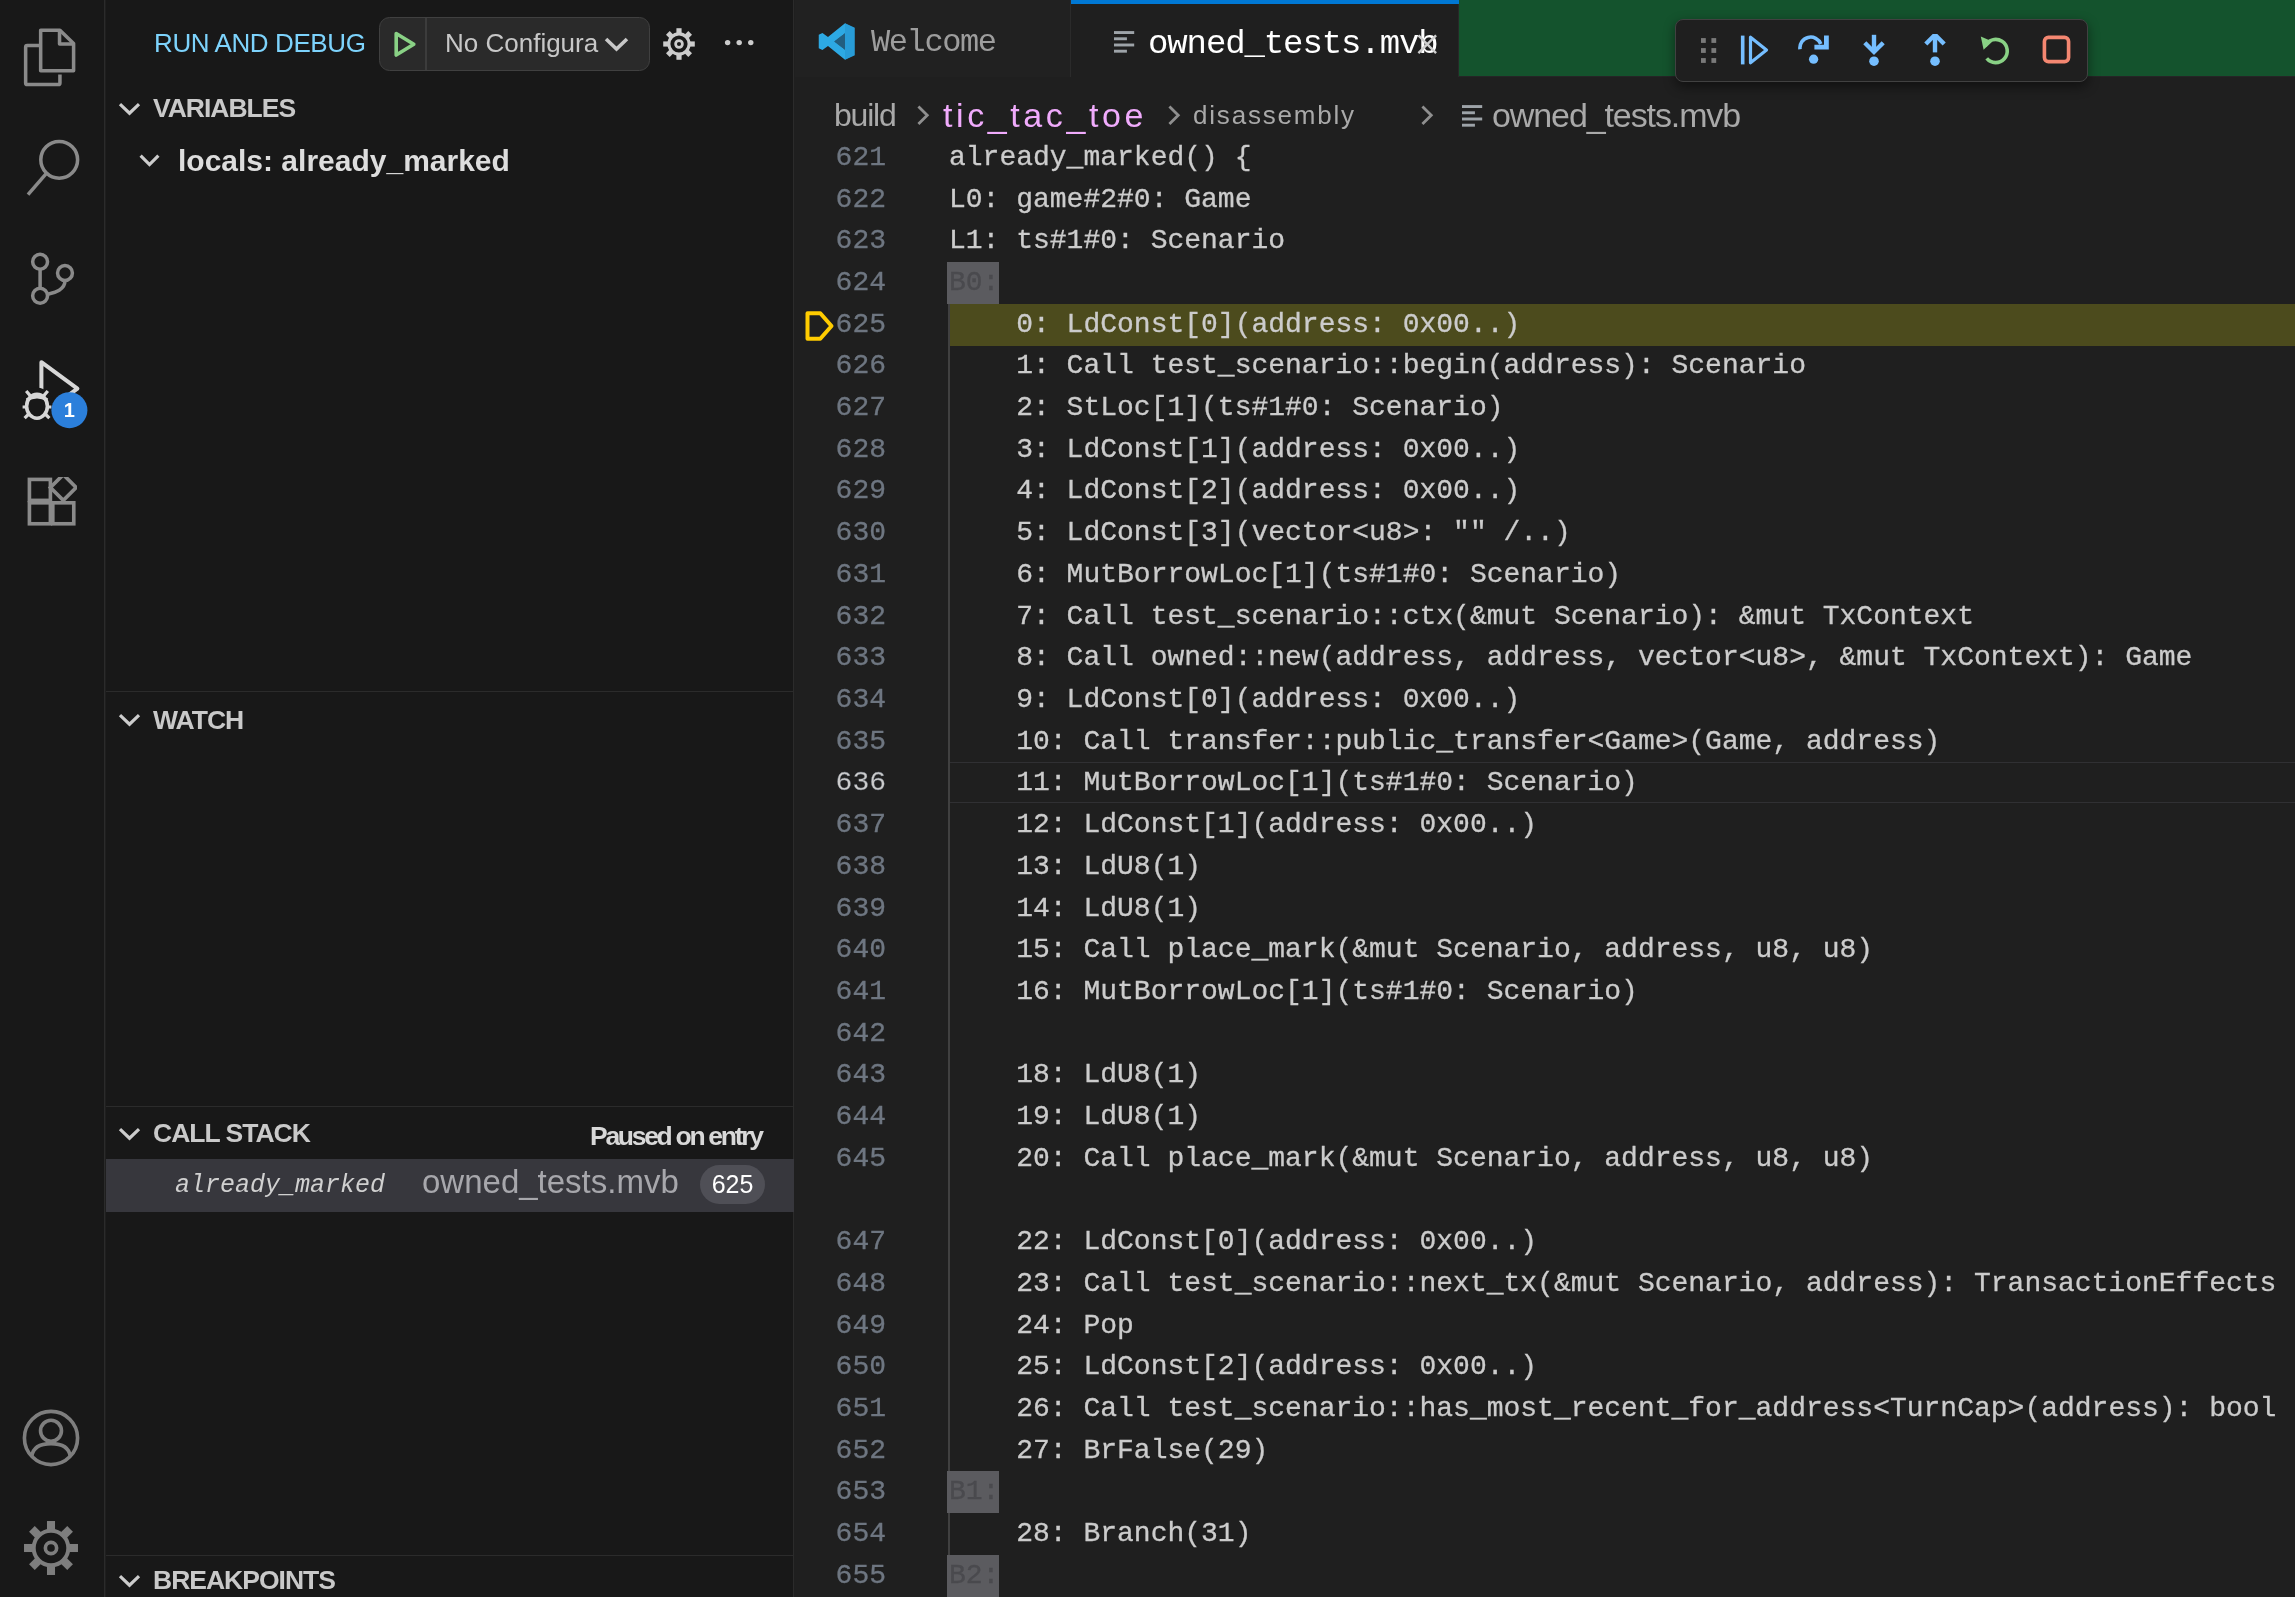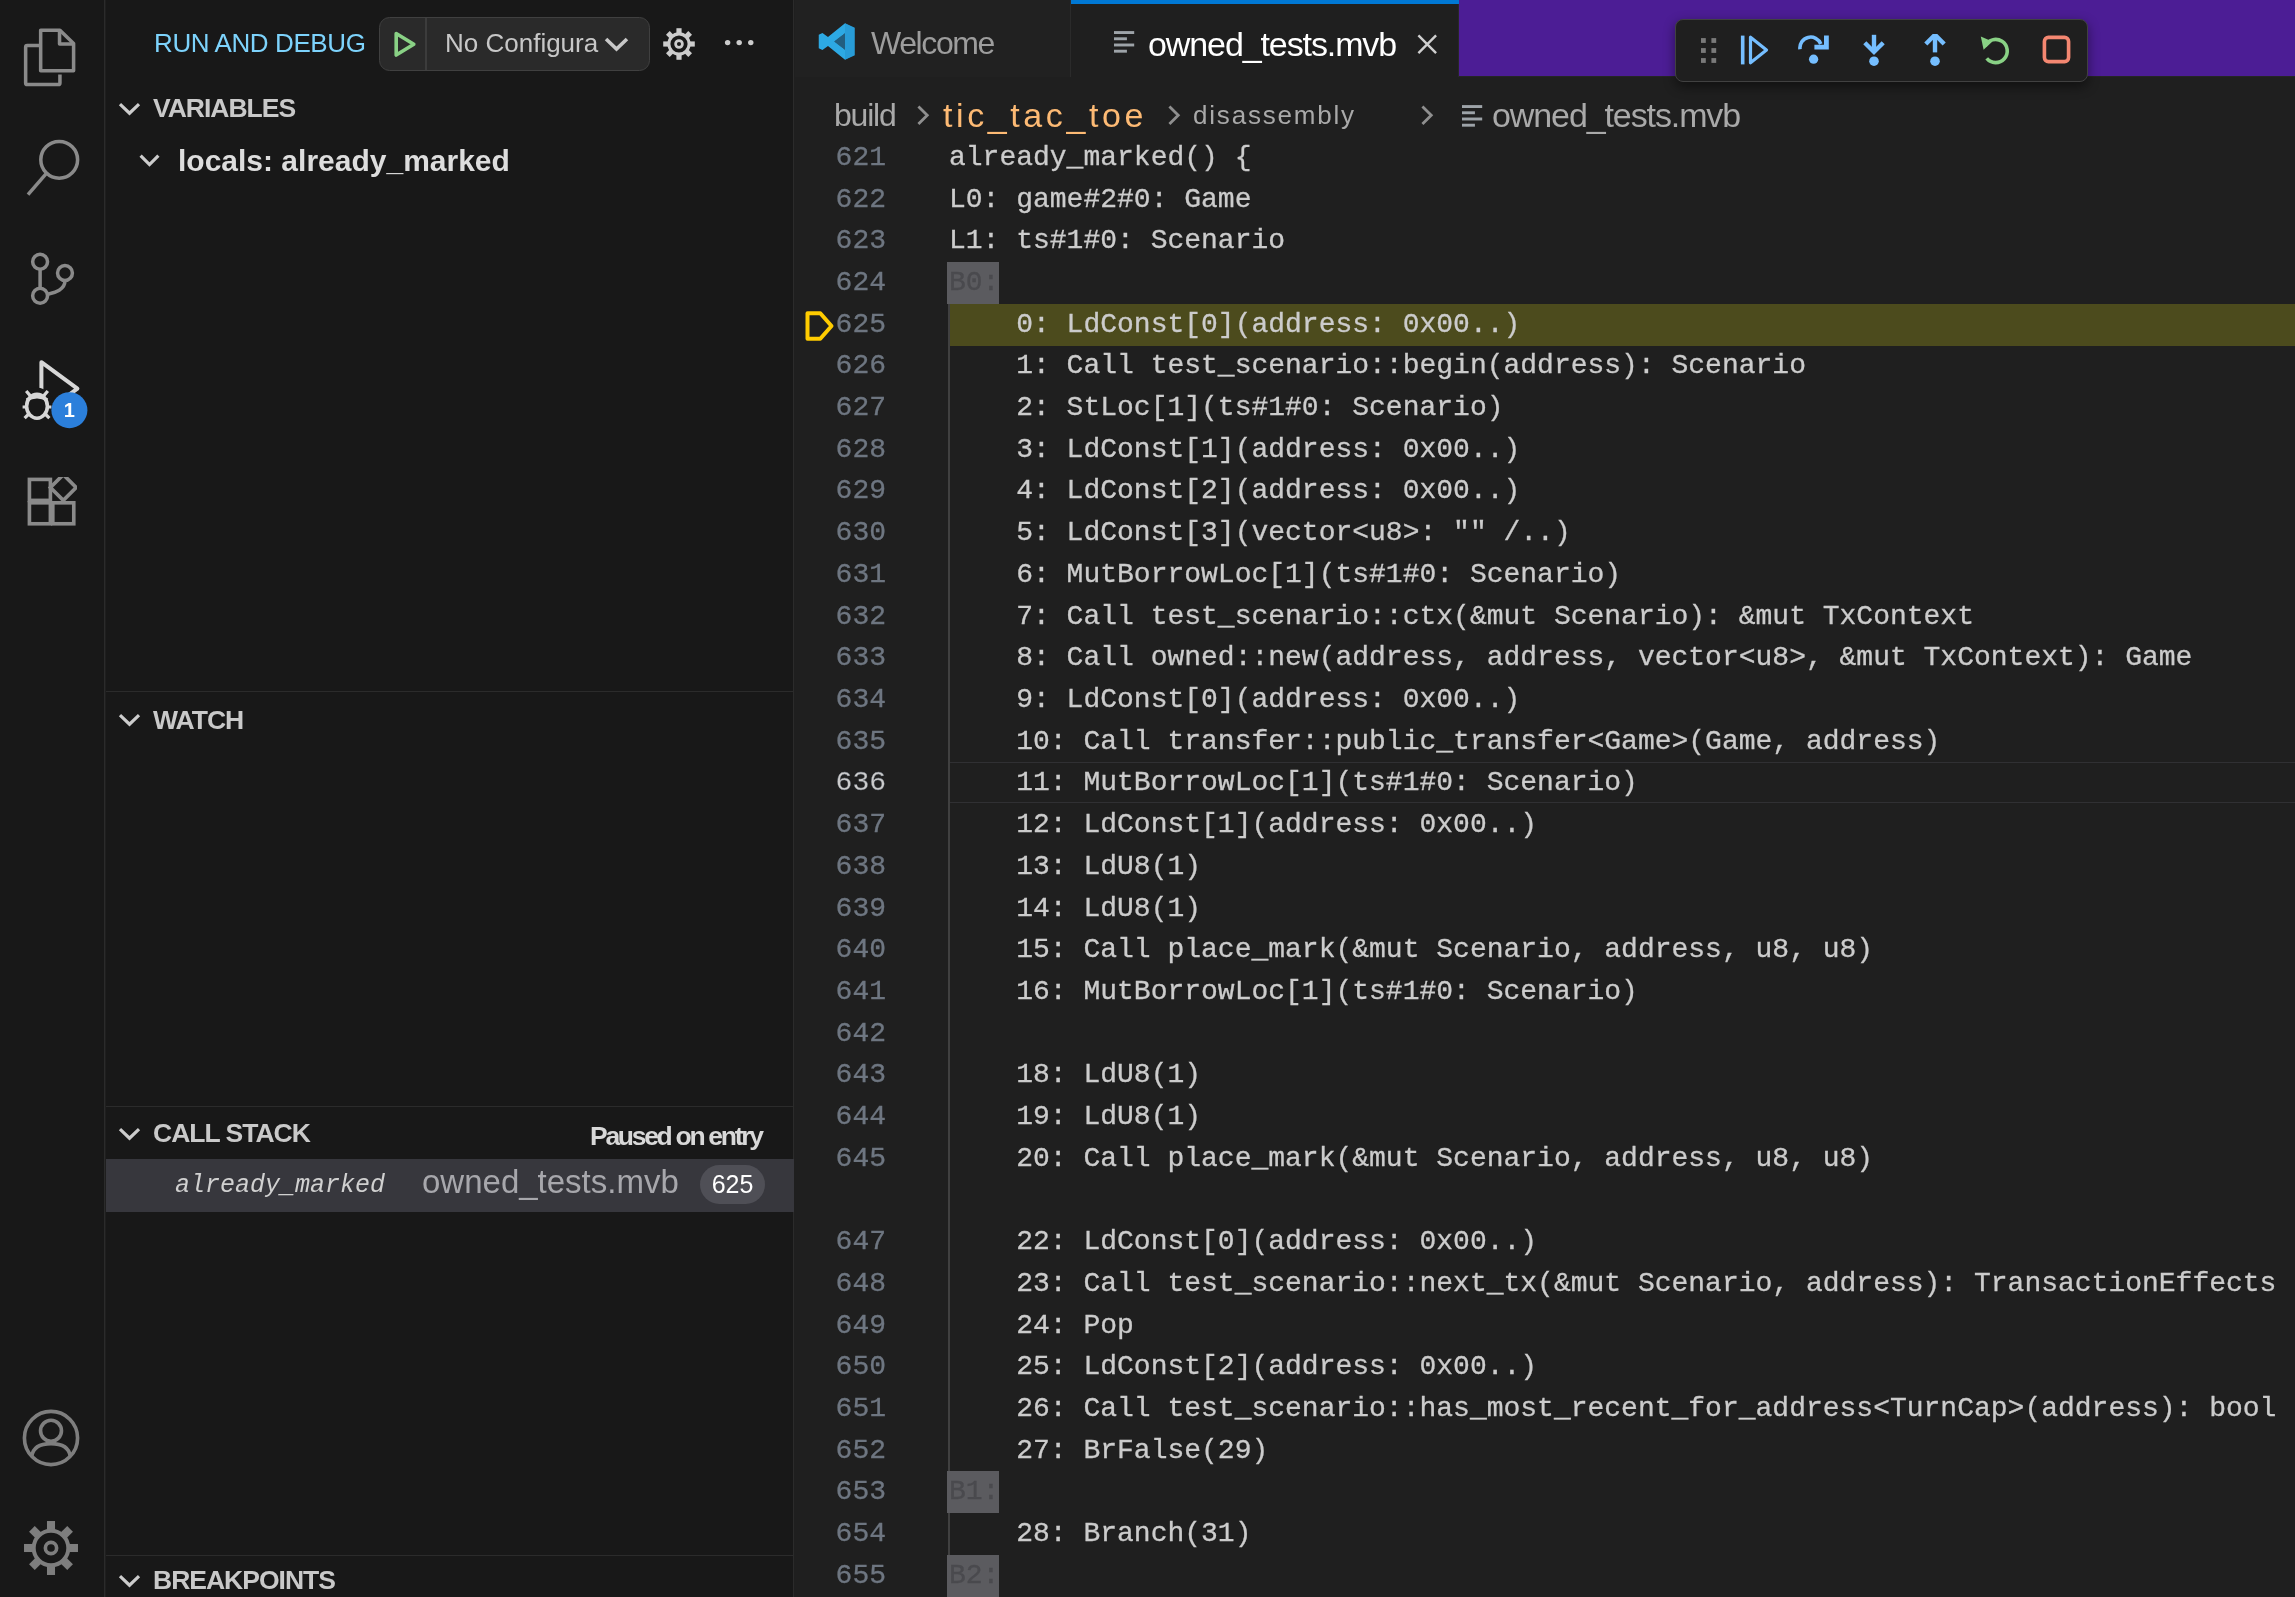--- a/index.html
+++ b/index.html
@@ -13,21 +13,21 @@
   #activitybar { position:absolute; left:0; top:0; width:105px; height:1597px; background:#181818; border-right:1.6px solid #2b2b2b; }
 
   
   #sidebar { position:absolute; left:106px; top:0; width:688px; height:1597px; background:#181818; border-right:1.6px solid #2b2b2b; }
   .sec-border { position:absolute; left:0; width:688px; height:0; border-top:1.6px solid #2b2b2b; }
   .sec-title { position:absolute; font-size:26.5px; font-weight:bold; letter-spacing:-1px; color:#c9c9c9; }
   .chev { position:absolute; }
 
   
   #editor { position:absolute; left:795px; top:0; width:1501px; height:1597px; background:#1f1f1f; }
-  #tabbar { position:absolute; left:0; top:0; width:1501px; height:77px; background:#4c1d95; border-bottom:1.6px solid #252526; }
+  #tabbar { position:absolute; left:0; top:0; width:1501px; height:77px; background:#14532d; border-bottom:1.6px solid #252526;font-family:Liberation Mono, monospace; }
   .tab { position:absolute; top:0; height:77px; }
 
   
   #code { position:absolute; left:0; top:137px; width:1501px; height:1461px; }
   .cl { position:absolute; left:0; width:1501px; height:42px; }
   .ln { position:absolute; left:0; top:0; width:91px; text-align:right; font-family:"Liberation Mono", monospace; font-size:28px; line-height:42px; color:#6e7681; -webkit-text-stroke:0.3px #6e7681; }
   .ct { position:absolute; left:154px; top:0; font-family:"Liberation Mono", monospace; font-size:28px; line-height:42px; color:#cccccc; white-space:pre; -webkit-text-stroke:0.3px #cccccc; }
   .blabel { color:#4a4a4e; -webkit-text-stroke:0.3px #4a4a4e; }
   .lncur { color:#cccccc; }
 
@@ -240,21 +240,21 @@
 
     <svg class="abs" style="left:1247px; top:35px;" width="29" height="29" viewBox="0 0 36 36" fill="none">
       <rect x="3" y="3" width="30" height="30" rx="5" stroke="#f48771" stroke-width="4.5"></rect>
     </svg>
   </div>
 
   <div class="abs" style="left:39px; top:99px; height:32px; line-height:32px; font-size:32px; letter-spacing:-1.2px; color:#a9a9a9;">build</div>
   <svg class="abs" style="left:121px; top:104px;" width="13.7" height="22.5" viewBox="0 0 17 28" fill="none">
       <path d="M3 3 L14 14 L3 25" stroke="#8f8f8f" stroke-width="3.5"></path>
     </svg>
-  <div class="abs" style="left:148px; top:99px; height:32px; line-height:32px; font-size:34px; letter-spacing:3.6px; color:#fdba74;">tic_tac_toe</div>
+  <div class="abs" style="left:148px; top:99px; height:32px; line-height:32px; font-size:34px; letter-spacing:3.6px; color:#f0abfc;">tic_tac_toe</div>
   <svg class="abs" style="left:372px; top:104px;" width="13.7" height="22.5" viewBox="0 0 17 28" fill="none">
       <path d="M3 3 L14 14 L3 25" stroke="#8f8f8f" stroke-width="3.5"></path>
     </svg>
   <div class="abs" style="left:398px; top:99px; height:32px; line-height:32px; font-size:26px; letter-spacing:1.8px; color:#a9a9a9;">disassembly</div>
   <svg class="abs" style="left:625px; top:104px;" width="13.7" height="22.5" viewBox="0 0 17 28" fill="none">
       <path d="M3 3 L14 14 L3 25" stroke="#8f8f8f" stroke-width="3.5"></path>
     </svg>
   <svg class="abs" style="left:667px; top:105px;" width="21" height="22" viewBox="0 0 26 27">
     <g fill="#9da3a8">
       <rect x="0" y="0" width="25" height="3.6"></rect>

